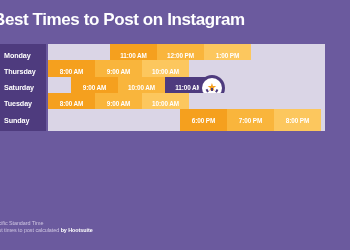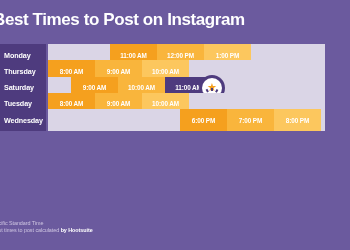--- a/index.html
+++ b/index.html
@@ -190,21 +190,21 @@
         <div class="slot s1" style="left: 47px; width: 47px;">
           <span>9:00 AM</span>
         </div>
         <div class="slot s2" style="left: 94px; width: 47px;">
           <span>10:00 AM</span>
         </div>
       </div>
     </div>
     <div class="row">
       <div class="daylabel">
-        <span>Wednesday</span>
+        <span>Sunday</span>
       </div>
       <div class="track"></div>
       <div class="slots">
         <div class="slot s0" style="left: 132px; width: 47px;">
           <span>6:00 PM</span>
         </div>
         <div class="slot s1" style="left: 179px; width: 47px;">
           <span>7:00 PM</span>
         </div>
         <div class="slot s2" style="left: 226px; width: 47px;">

